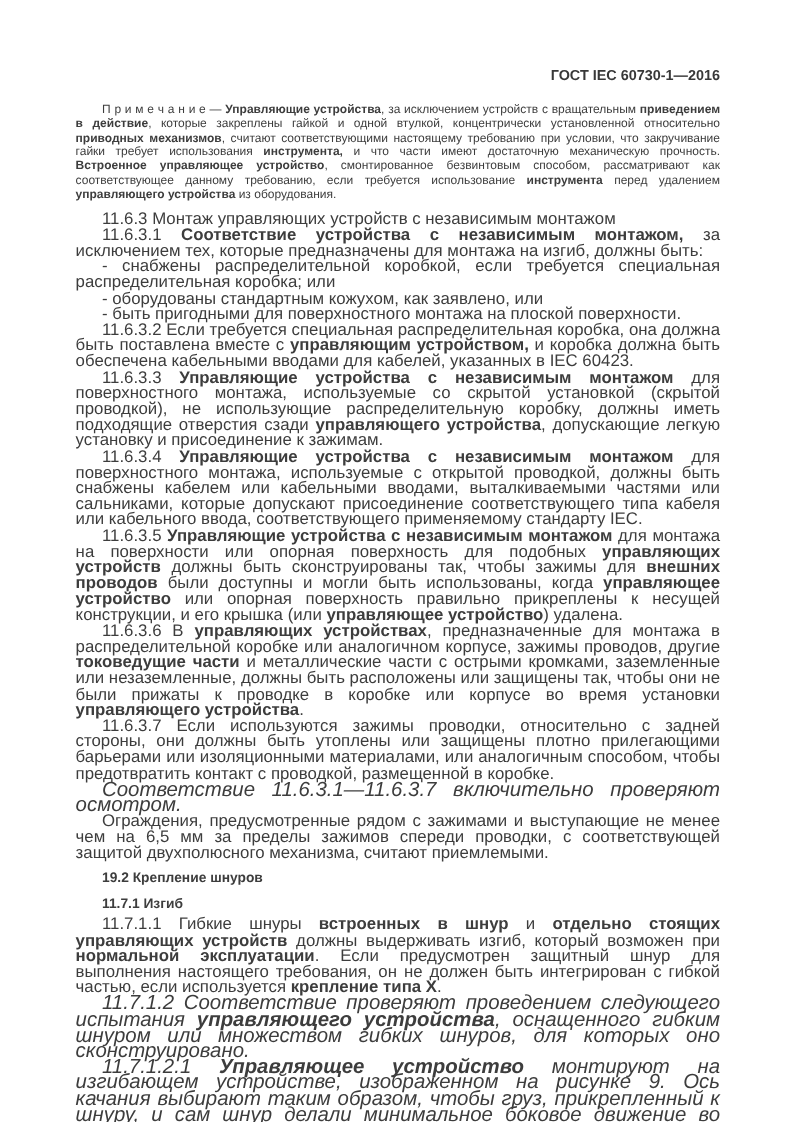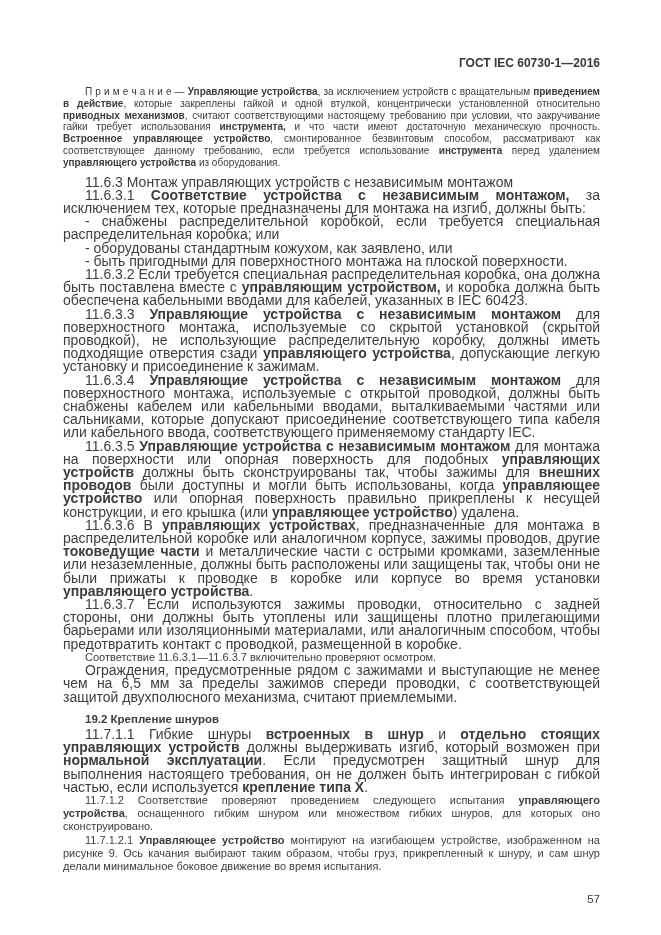--- a/index.html
+++ b/index.html
@@ -20,21 +20,21 @@
     text-align: right;
     font-weight: bold;
     font-size: 12px;
     line-height: 14px;
     margin-bottom: 16px;
     color: #383838;
   }
   .content p { text-align: justify; text-indent: 22px; }
   .blk-note   { font-size: 10px;   line-height: 11.8px; margin-bottom: 7px; }
   .blk-body   { font-size: 14px; line-height: 13.2px; }
-  .blk-italic { font-size: 11px; line-height: 13.2px; }
+  .blk-italic { font-size: 17px; line-height: 13.2px; font-style: italic; }
   .blk-heading{ font-size: 11.5px; line-height: 13.2px; font-weight: bold; margin-top: 9px; margin-bottom: 2px; }
   .b { font-weight: bold; }
   .page-footer {
     text-align: right;
     font-size: 11.5px;
     line-height: 13px;
     margin-top: 20px;
     color: #3d3d3d;
   }
 </style>
@@ -53,20 +53,21 @@
       <p class="blk-body"><span>- быть пригодными для поверхностного монтажа на плоской поверхности.</span></p>
       <p class="blk-body"><span>11.6.3.2 Если требуется специальная распределительная коробка, она должна быть поставлена вместе с </span><span class="b">управляющим устройством,</span><span> и коробка должна быть обеспечена кабельными вводами для кабелей, указанных в IEC 60423.</span></p>
       <p class="blk-body"><span>11.6.3.3 </span><span class="b">Управляющие устройства с независимым монтажом</span><span> для поверхностного монтажа, используемые со скрытой установкой (скрытой проводкой), не использующие распределительную коробку, должны иметь подходящие отверстия сзади </span><span class="b">управляющего устройства</span><span>, допускающие легкую установку и присоединение к зажимам.</span></p>
       <p class="blk-body"><span>11.6.3.4 </span><span class="b">Управляющие устройства с независимым монтажом</span><span> для поверхностного монтажа, используемые с открытой проводкой, должны быть снабжены кабелем или кабельными вводами, выталкиваемыми частями или сальниками, которые допускают присоединение соответствующего типа кабеля или кабельного ввода, соответствующего применяемому стандарту IEC.</span></p>
       <p class="blk-body"><span>11.6.3.5 </span><span class="b">Управляющие устройства с независимым монтажом</span><span> для монтажа на поверхности или опорная поверхность для подобных </span><span class="b">управляющих устройств</span><span> должны быть сконструированы так, чтобы зажимы для </span><span class="b">внешних проводов</span><span> были доступны и могли быть использованы, когда </span><span class="b">управляющее устройство</span><span> или опорная поверхность правильно прикреплены к несущей конструкции, и его крышка (или </span><span class="b">управляющее устройство</span><span>) удалена.</span></p>
       <p class="blk-body"><span>11.6.3.6 В </span><span class="b">управляющих устройствах</span><span>, предназначенные для монтажа в распределительной коробке или аналогичном корпусе, зажимы проводов, другие </span><span class="b">токоведущие части</span><span> и металлические части с острыми кромками, заземленные или незаземленные, должны быть расположены или защищены так, чтобы они не были прижаты к проводке в коробке или корпусе во время установки </span><span class="b">управляющего устройства</span><span>.</span></p>
       <p class="blk-body"><span>11.6.3.7 Если используются зажимы проводки, относительно с задней стороны, они должны быть утоплены или защищены плотно прилегающими барьерами или изоляционными материалами, или аналогичным способом, чтобы предотвратить контакт с проводкой, размещенной в коробке.</span></p>
       <p class="blk-italic"><span>Соответствие 11.6.3.1—11.6.3.7 включительно проверяют осмотром.</span></p>
       <p class="blk-body"><span>Ограждения, предусмотренные рядом с зажимами и выступающие не менее чем на 6,5 мм за пределы зажимов спереди проводки, с соответствующей защитой двухполюсного механизма, считают приемлемыми.</span></p>
       <p class="blk-heading"><span>19.2 Крепление шнуров</span></p>
+      <p class="blk-heading"><span>11.7.1 Изгиб</span></p>
       <p class="blk-body"><span>11.7.1.1 Гибкие шнуры </span><span class="b">встроенных в шнур</span><span> и </span><span class="b">отдельно стоящих управляющих устройств</span><span> должны выдерживать изгиб, который возможен при </span><span class="b">нормальной эксплуатации</span><span>. Если предусмотрен защитный шнур для выполнения настоящего требования, он не должен быть интегрирован с гибкой частью, если используется </span><span class="b">крепление типа X</span><span>.</span></p>
       <p class="blk-italic"><span>11.7.1.2 Соответствие проверяют проведением следующего испытания </span><span class="b">управляющего устройства</span><span>, оснащенного гибким шнуром или множеством гибких шнуров, для которых оно сконструировано.</span></p>
       <p class="blk-italic"><span>11.7.1.2.1 </span><span class="b">Управляющее устройство</span><span> монтируют на изгибающем устройстве, изображенном на рисунке 9. Ось качания выбирают таким образом, чтобы груз, прикрепленный к шнуру, и сам шнур делали минимальное боковое движение во время испытания.</span></p>
     </div>
 
   <div class="page-footer">
     <span>57</span>
   </div>
 </div>
 

